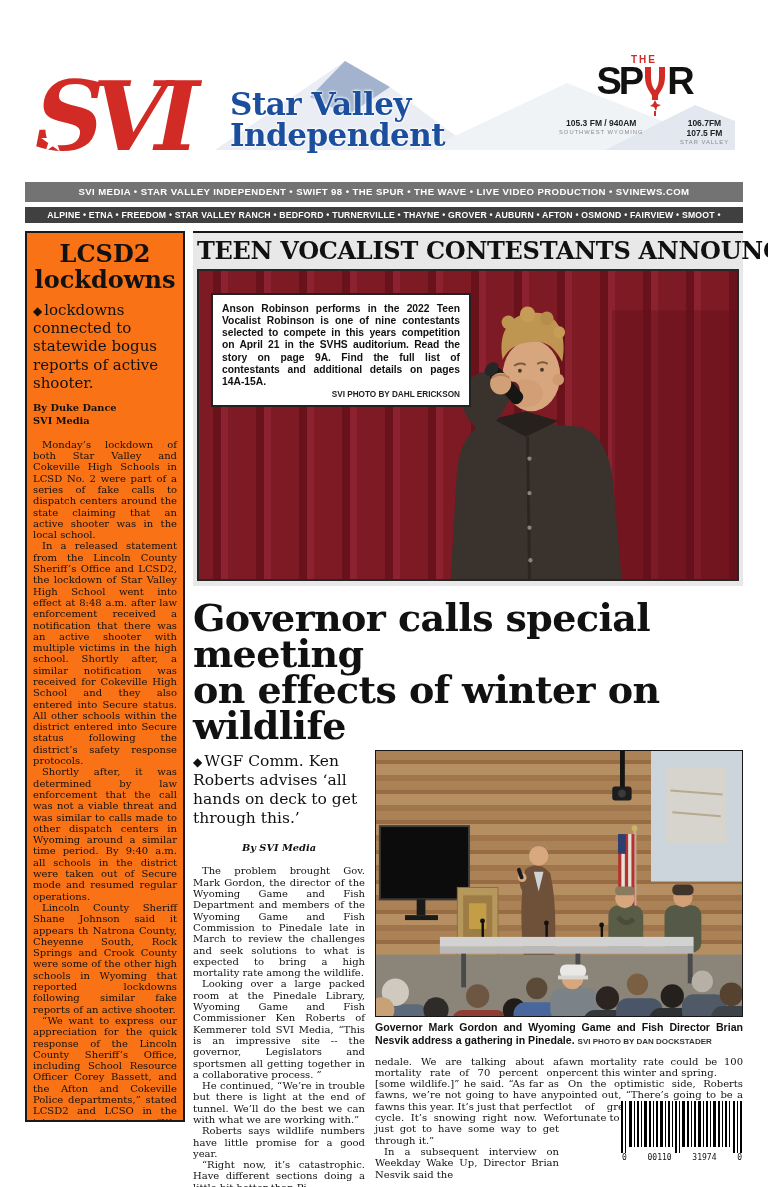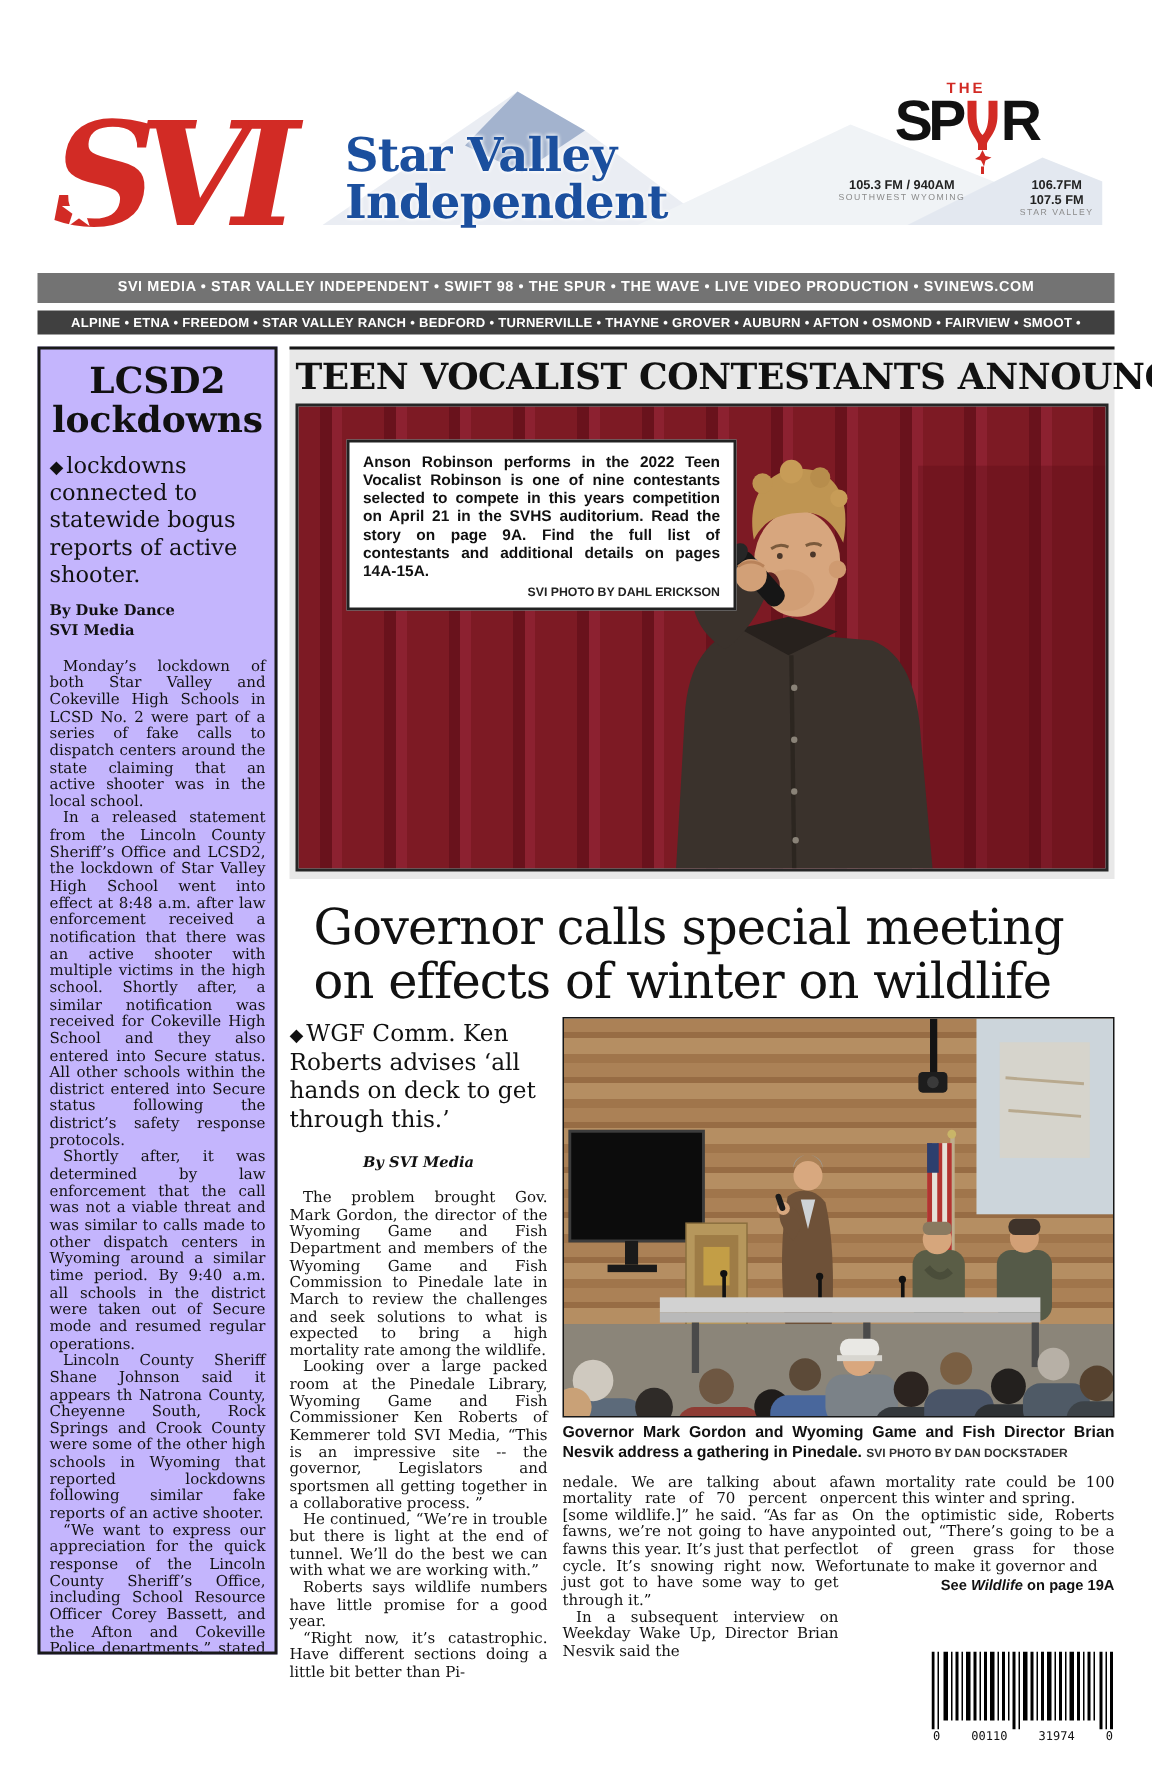--- a/index.html
+++ b/index.html
@@ -43,44 +43,44 @@
   .dl-star{color:#9a9a9a;font-size:9px;margin:0 2px;}
   .dl-right{font-weight:bold;}
   .dl-sports{color:#d0342c;}
   .dl-star2{color:#777;font-size:9px;margin:0 3px;}
   .dl-price{color:#111;}
 
   
   .content{display:flex;margin-top:8px;align-items:flex-start;}
 
   
-  .lockdown-box{width:144px;flex:0 0 auto;background:#c4b5fd;border:2px solid #1a1a1a;
-                padding:8px 6px 4px 6px;height:856px;overflow:hidden;}
+  .lockdown-box{width:144px;flex:0 0 auto;background:#f97316;border:2px solid #1a1a1a;
+                padding:8px 6px 23px 6px;height:856px;overflow:hidden;}
   .ld-title{font-size:24px;line-height:1.08;font-weight:bold;text-align:center;margin:0 0 8px 0;}
   .deck{font-size:15px;line-height:1.22;margin:0 0 10px 0;}
   .diamond{font-size:12px;margin-right:2px;}
   .byline{font-weight:bold;font-size:9.8px;line-height:1.25;margin:2px 0 12px 0;}
   .bp{font-size:10px;line-height:11.3px;text-align:justify;text-indent:9px;margin:0;}
   .jump{font-family:"Liberation Sans",sans-serif;font-size:9.8px;font-weight:bold;text-align:right;margin:2px 0 0 0;}
   .jump em{font-style:italic;}
 
   
   .main-col{flex:1 1 auto;margin-left:8px;min-width:0;}
   .teen-panel{background:#e8e8e8;border-top:2px solid #161616;padding:2px 4px 5px 4px;}
   .teen-headline{font-size:24px;font-weight:bold;text-align:center;letter-spacing:-.3px;
                  line-height:1.15;margin:2px 0 4px 0;white-space:nowrap;}
   .teen-photo{position:relative;height:308px;border:2px solid #262626;overflow:hidden;margin:0;
               background:repeating-linear-gradient(90deg,#7d1a24 0 14px,#69121c 14px 22px,#8c2130 22px 29px,#7d1a24 29px 43px);}
   .teen-photo svg{position:absolute;inset:0;width:100%;height:100%;}
-  .caption-box{position:absolute;left:32px;top:22px;width:238px;background:#fff;border:2px solid #222;
+  .caption-box{position:absolute;left:12px;top:22px;width:238px;background:#fff;border:2px solid #222;
                padding:8px 9px 6px 9px;font-family:"Liberation Sans",sans-serif;}
   .caption-box p{margin:0;font-size:10.3px;line-height:12.3px;font-weight:bold;text-align:justify;}
   .photo-credit{display:block;text-align:right;font-size:8.2px;font-weight:bold;color:#222;margin-top:1px;}
 
-  .gov-headline{font-size:33px;line-height:36px;font-weight:normal;letter-spacing:-.6px;margin:14px 0 6px 16px;}
+  .gov-headline{font-size:38px;line-height:36px;font-weight:bold;letter-spacing:-.6px;margin:14px 0 6px 0;}
   .gov-body{display:flex;align-items:flex-start;}
   .gov-col1{width:172px;flex:0 0 auto;}
   .gov-deck{font-size:15.5px;line-height:1.24;margin:2px 0 14px 0;}
   .gov-byline{text-align:center;font-style:italic;font-weight:bold;font-size:9.8px;margin:0 0 12px 0;}
   .gov-right{flex:1 1 auto;margin-left:10px;min-width:0;}
   .meeting-photo{position:relative;height:265px;border:1.5px solid #161616;overflow:hidden;margin:0;
                  background:repeating-linear-gradient(180deg,#ab8156 0 9px,#976c44 9px 13px,#b58e62 13px 24px,#a0754b 24px 30px);}
   .meeting-photo svg{position:absolute;inset:0;width:100%;height:100%;}
   .meeting-caption{font-family:"Liberation Sans",sans-serif;font-size:10.6px;line-height:13px;
                    font-weight:bold;text-align:justify;margin:4px 0 8px 0;}

